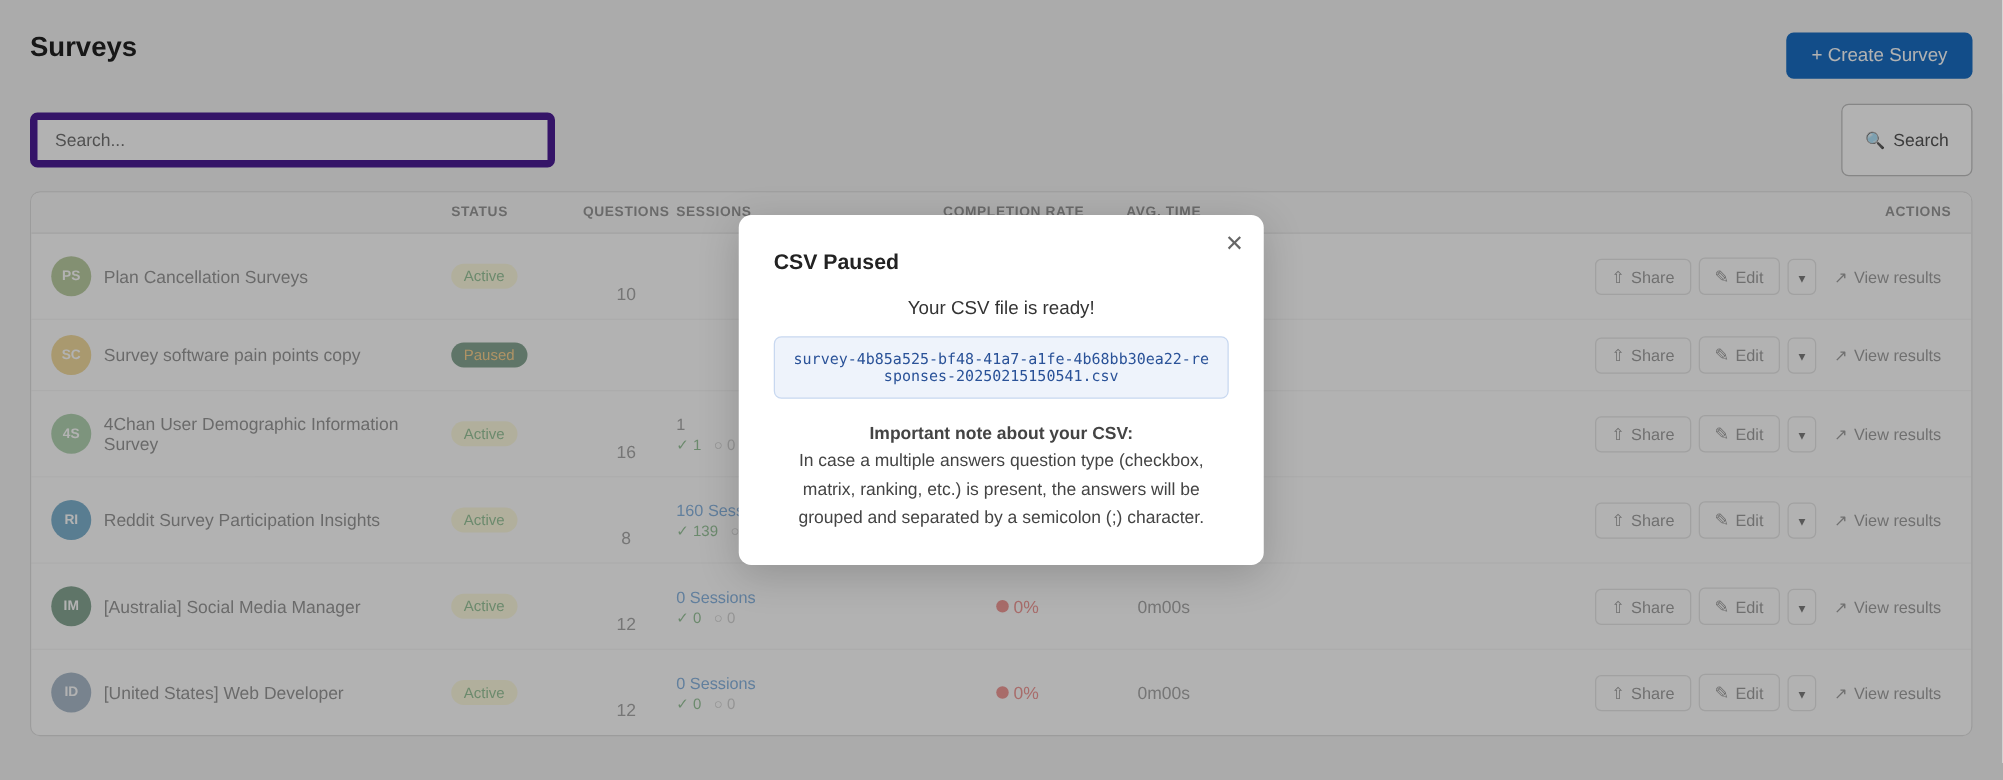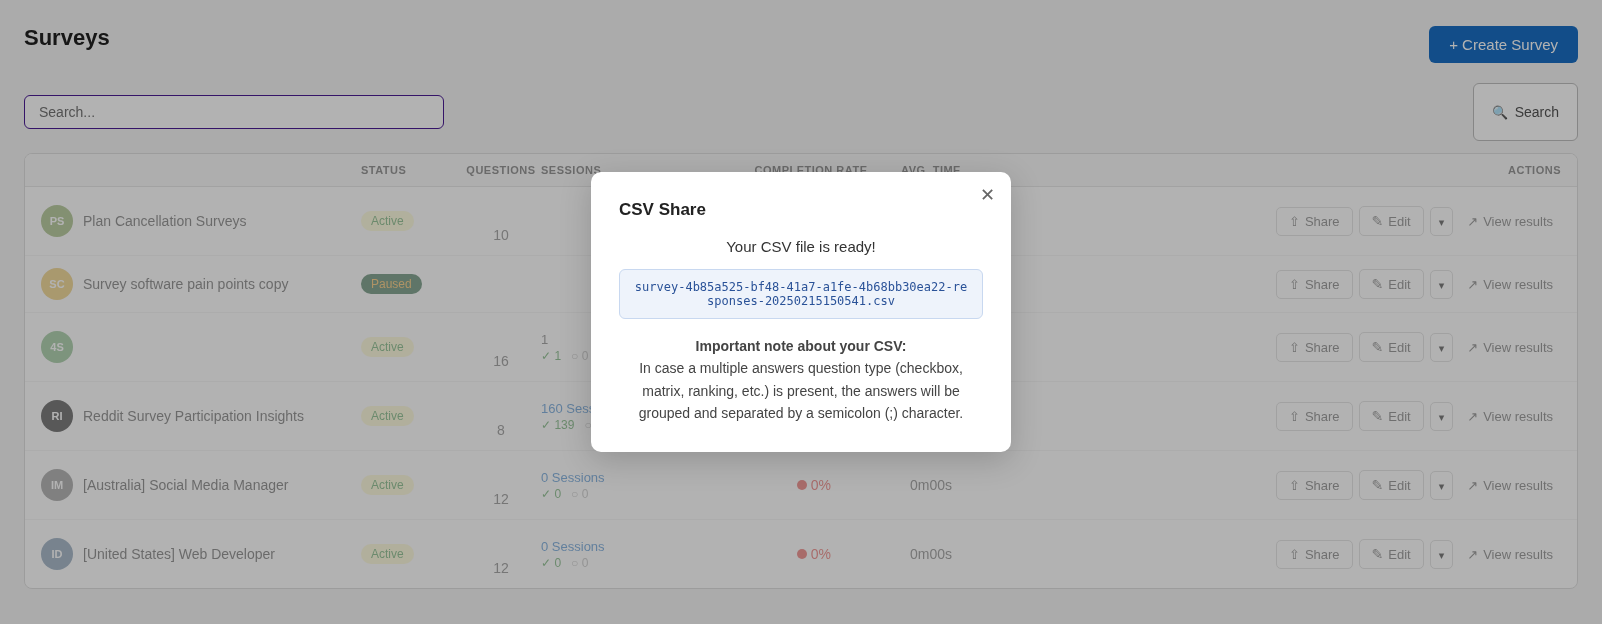--- a/index.html
+++ b/index.html
@@ -7,41 +7,41 @@
 
     .page { width: 1602px; min-height: 624px; background: #f5f5f5; position: relative; overflow: hidden; }
 
     
     .header { display: flex; align-items: center; justify-content: space-between; padding: 12px 24px; background: #f5f5f5; gap: 33px; }
     .header-title { font-size: 22px; font-weight: 600; color: #222; }
     .create-survey-btn { background: #1a6fc4; color: #fff; border: none; border-radius: 6px; padding: 10px 20px; font-size: 15px; font-weight: 500; cursor: pointer; display: flex; align-items: center; gap: 6px; margin-top: 14px; }
 
     
     .search-row { display: flex; align-items: center; justify-content: space-between; padding: 8px 24px 0; }
-    .search-input-left { border: 1px solid #4c1d95; border-radius: 6px; padding: 8px 14px; width: 420px; font-size: 14px; color: #999; background: #fff; outline: none; }
+    .search-input-left { border: 6px solid #4c1d95; border-radius: 6px; padding: 8px 14px; width: 420px; font-size: 14px; color: #999; background: #fff; outline: none; }
     .search-btn { border: 1px solid #c0c0c0; border-radius: 6px; padding: 20px 18px; background: #fff; cursor: pointer; display: flex; align-items: center; gap: 6px; font-size: 14px; color: #555; }
 
     
     .table-container { margin: 12px 24px 0; background: #fff; border-radius: 8px; border: 1px solid #e0e0e0; overflow: hidden; }
     .table-header { display: grid; grid-template-columns: 320px 100px 80px 200px 140px 100px 1fr; padding: 10px 16px; background: #fafafa; border-bottom: 1px solid #e8e8e8; }
     .table-header-cell { font-size: 11px; font-weight: 600; color: #999; text-transform: uppercase; letter-spacing: 0.5px; }
     .table-header-cell.right { text-align: right; }
     .table-header-cell.center { text-align: center; }
 
     .table-row { display: grid; grid-template-columns: 320px 100px 80px 200px 140px 100px 1fr; padding: 12px 16px; border-bottom: 1px solid #f0f0f0; align-items: center; background: #fff; }
     .table-row:last-child { border-bottom: none; }
     .table-row.dimmed { opacity: 0.5; }
 
     .survey-name-cell { display: flex; align-items: center; gap: 10px; }
     .avatar { width: 32px; height: 32px; border-radius: 50%; display: flex; align-items: center; justify-content: center; font-size: 11px; font-weight: 700; color: #fff; flex-shrink: 0; }
     .avatar.ps { background: #7b9e4a; }
     .avatar.sc { background: #e6b840; }
     .avatar.fs { background: #6aaa6a; }
-    .avatar.ri { background: #000000; }
-    .avatar.im { background: #737373; }
+    .avatar.ri { background: #0369a1; }
+    .avatar.im { background: #14532d; }
     .avatar.id { background: #5a7a9a; }
     .survey-name { font-size: 14px; color: #333; }
 
     .status-badge { display: inline-block; padding: 3px 10px; border-radius: 12px; font-size: 12px; font-weight: 500; }
     .status-active { background: #fef9c3; color: #388e3c; }
     .status-paused { background: #14532d; color: #f9a825; }
 
     .questions-cell { text-align: center; color: #555; margin-top: 28px; }
     .sessions-cell { }
     .sessions-link { color: #1a6fc4; font-weight: 500; text-decoration: none; font-size: 13px; }
@@ -162,20 +162,21 @@
         <button class="view-results-btn">
             <span class="icon-viewresults"></span>
             <span>View results</span>
           </button>
       </div>
     </div>
 
     <div class="table-row dimmed">
       <div class="survey-name-cell">
         <div class="avatar fs">4S</div>
+        <span class="survey-name">4Chan User Demographic Information Survey</span>
       </div>
       <div><span class="status-badge status-active">Active</span></div>
       <div class="questions-cell">16</div>
       <div class="sessions-cell">
         <div style="font-size:13px;color:#555;">1</div>
         <div class="sessions-sub">
           <span class="check">✓ 1</span>
           <span class="circle">○ 0</span>
         </div>
       </div>
@@ -303,21 +304,21 @@
             <span class="icon-viewresults"></span>
             <span>View results</span>
           </button>
       </div>
     </div>
   </div>
 
   <div class="modal-overlay">
     <div class="modal">
       <button class="modal-close">✕</button>
-      <div class="modal-title">CSV Share</div>
+      <div class="modal-title">CSV Paused</div>
       <div class="modal-ready-text">Your CSV file is ready!</div>
       <div class="modal-filename-box">survey-4b85a525-bf48-41a7-a1fe-4b68bb30ea22-responses-20250215150541.csv</div>
       <div class="modal-note">
         <strong>Important note about your CSV:</strong><br>
         <span>In case a multiple answers question type (checkbox, matrix, ranking, etc.) is present, the answers will be grouped and separated by a semicolon (;) character.</span>
       </div>
     </div>
   </div>
 
 </div>

